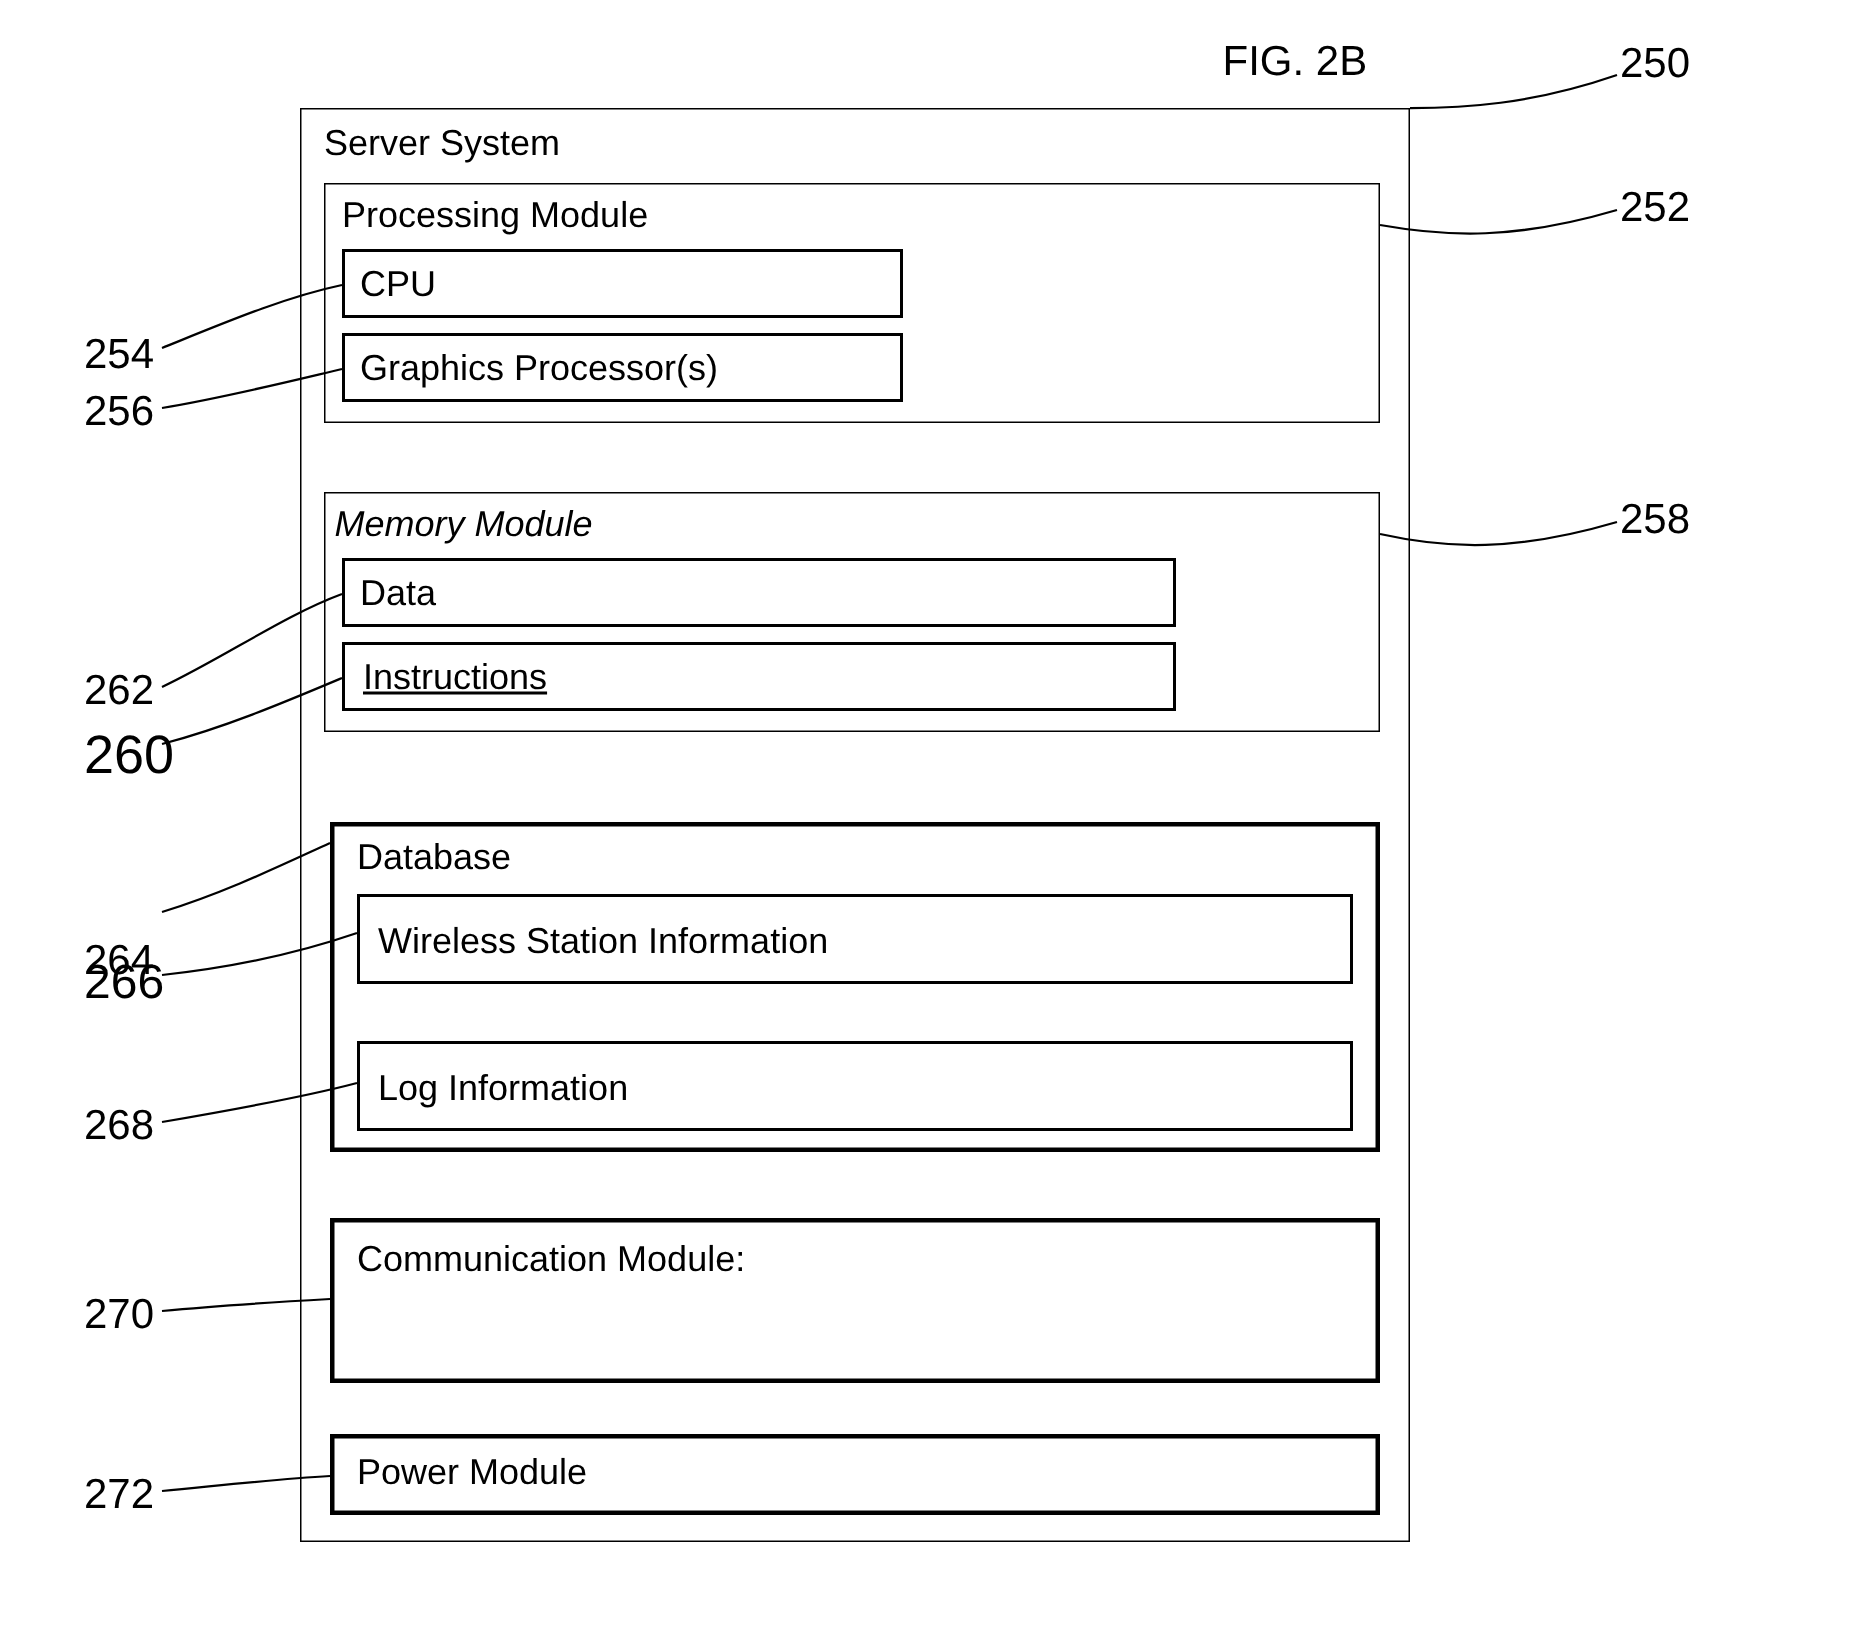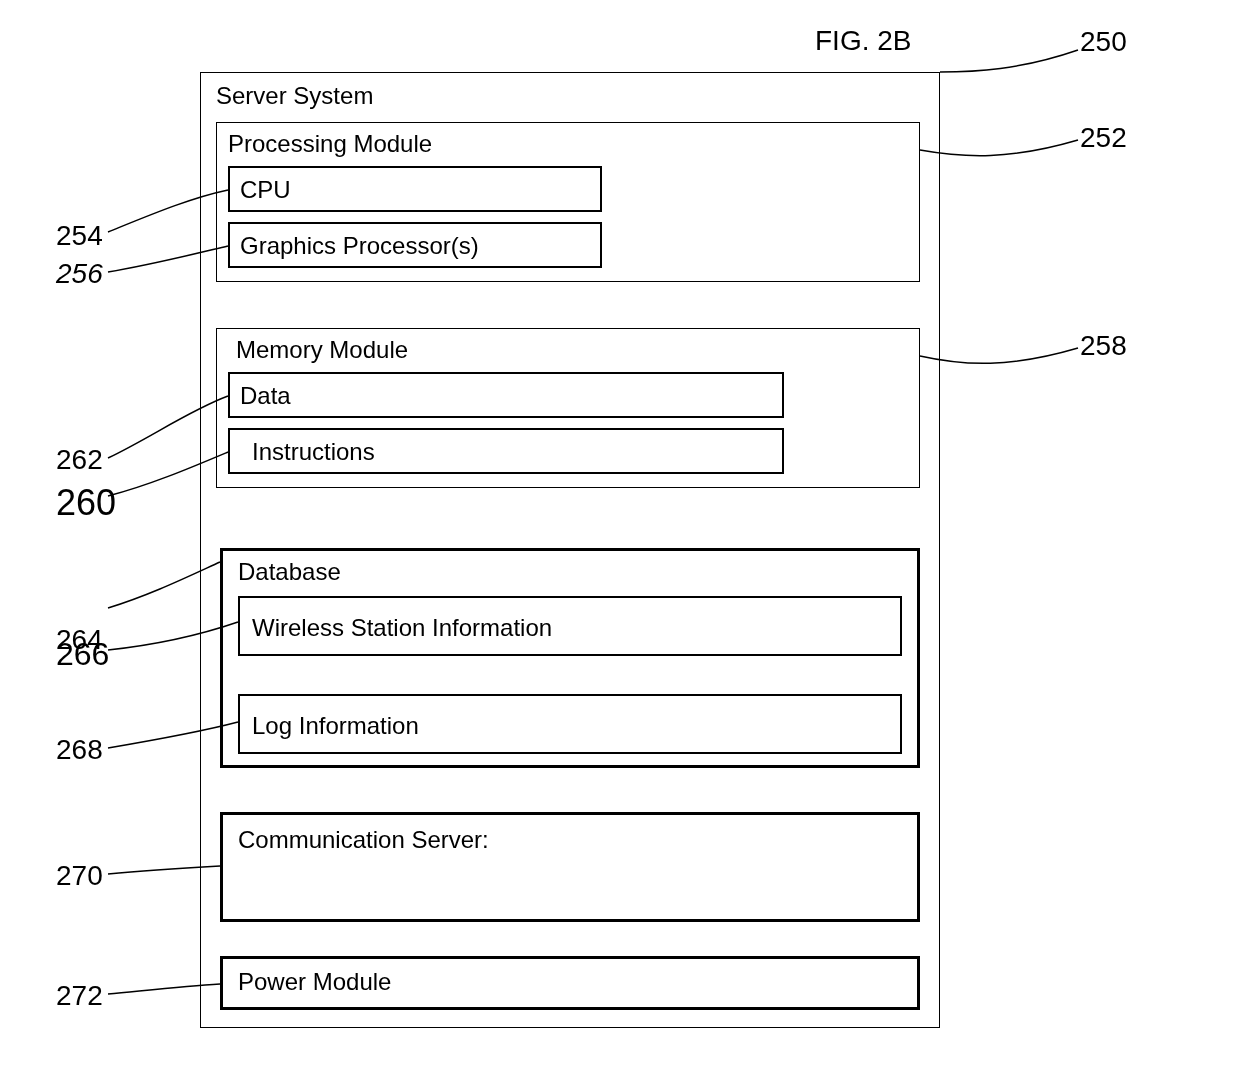--- a/index.html
+++ b/index.html
@@ -58,49 +58,49 @@
   <div class="box thin" style="left:216px; top:122px; width:704px; height:160px;"></div>
   <div class="label" style="left:228px; top:130px;">Processing Module</div>
 
   <div class="box" style="left:228px; top:166px; width:374px; height:46px;"></div>
   <div class="label" style="left:240px; top:176px;">CPU</div>
 
   <div class="box" style="left:228px; top:222px; width:374px; height:46px;"></div>
   <div class="label" style="left:240px; top:232px;">Graphics Processor(s)</div>
 
   <div class="box thin" style="left:216px; top:328px; width:704px; height:160px;"></div>
-  <div class="label" style="left:236px; top:336px;">Memory Module</div>
+  <div class="label" style="left:223px; top:336px;font-style:italic;">Memory Module</div>
 
   <div class="box" style="left:228px; top:372px; width:556px; height:46px;"></div>
   <div class="label" style="left:240px; top:382px;">Data</div>
 
   <div class="box" style="left:228px; top:428px; width:556px; height:46px;"></div>
-  <div class="label" style="left:252px; top:438px;">Instructions</div>
+  <div class="label" style="left:242px; top:438px;text-decoration:underline;">Instructions</div>
 
   <div class="box thick" style="left:220px; top:548px; width:700px; height:220px;"></div>
   <div class="label" style="left:238px; top:558px;">Database</div>
 
   <div class="box" style="left:238px; top:596px; width:664px; height:60px;"></div>
   <div class="label" style="left:252px; top:614px;">Wireless Station Information</div>
 
   <div class="box" style="left:238px; top:694px; width:664px; height:60px;"></div>
   <div class="label" style="left:252px; top:712px;">Log Information</div>
 
   <div class="box thick" style="left:220px; top:812px; width:700px; height:110px;"></div>
-  <div class="label" style="left:238px; top:826px;">Communication Server:</div>
+  <div class="label" style="left:238px; top:826px;">Communication Module:</div>
 
   <div class="box thick" style="left:220px; top:956px; width:700px; height:54px;"></div>
   <div class="label" style="left:238px; top:968px;">Power Module</div>
 
   <div class="ref" style="left:1080px; top:26px; font-size:28px;">250</div>
   <div class="ref" style="left:1080px; top:122px; font-size:28px;">252</div>
   <div class="ref" style="left:1080px; top:330px; font-size:28px;">258</div>
 
   <div class="ref" style="left:56px; top:220px; font-size:28px;">254</div>
-  <div class="ref" style="left:56px; top:258px; font-size:28px;font-style:italic;">256</div>
+  <div class="ref" style="left:56px; top:258px; font-size:28px;">256</div>
   <div class="ref" style="left:56px; top:444px; font-size:28px;">262</div>
   <div class="ref" style="left:56px; top:482px; font-size:36px;">260</div>
   <div class="ref" style="left:56px; top:594px; font-size:28px;margin-top:30px;">264</div>
   <div class="ref" style="left:56px; top:636px; font-size:32px;">266</div>
   <div class="ref" style="left:56px; top:734px; font-size:28px;">268</div>
   <div class="ref" style="left:56px; top:860px; font-size:28px;">270</div>
   <div class="ref" style="left:56px; top:980px; font-size:28px;">272</div>
 
   <svg class="leader" width="1240" height="1087">
     <g stroke="#000" stroke-width="1.5" fill="none">

